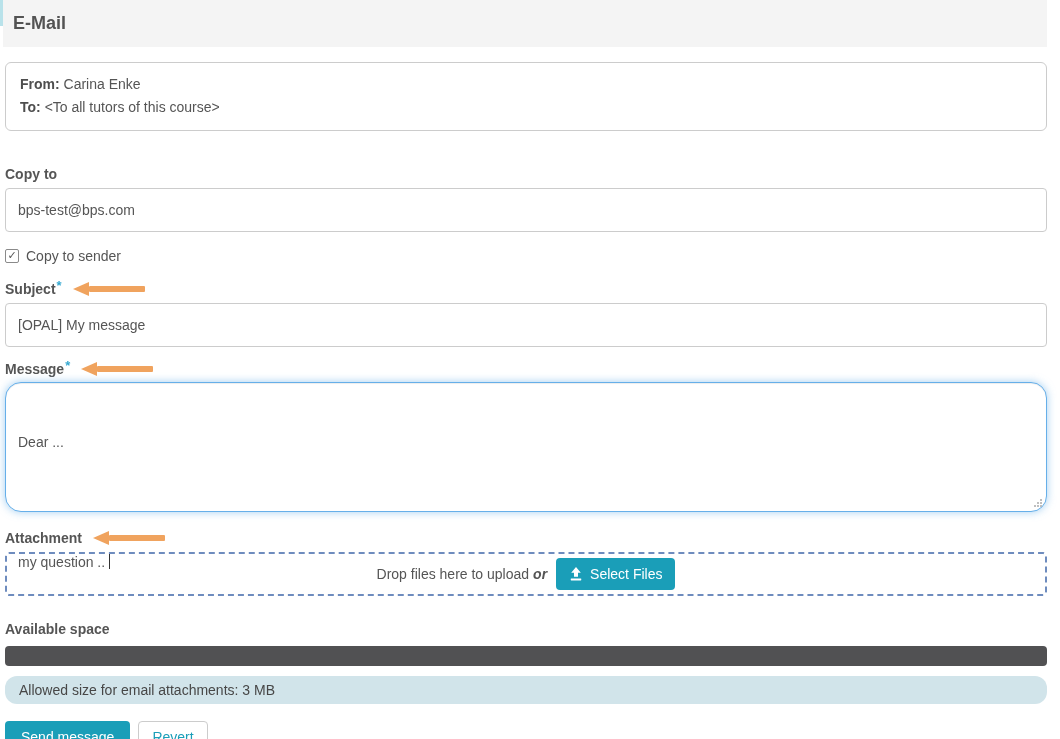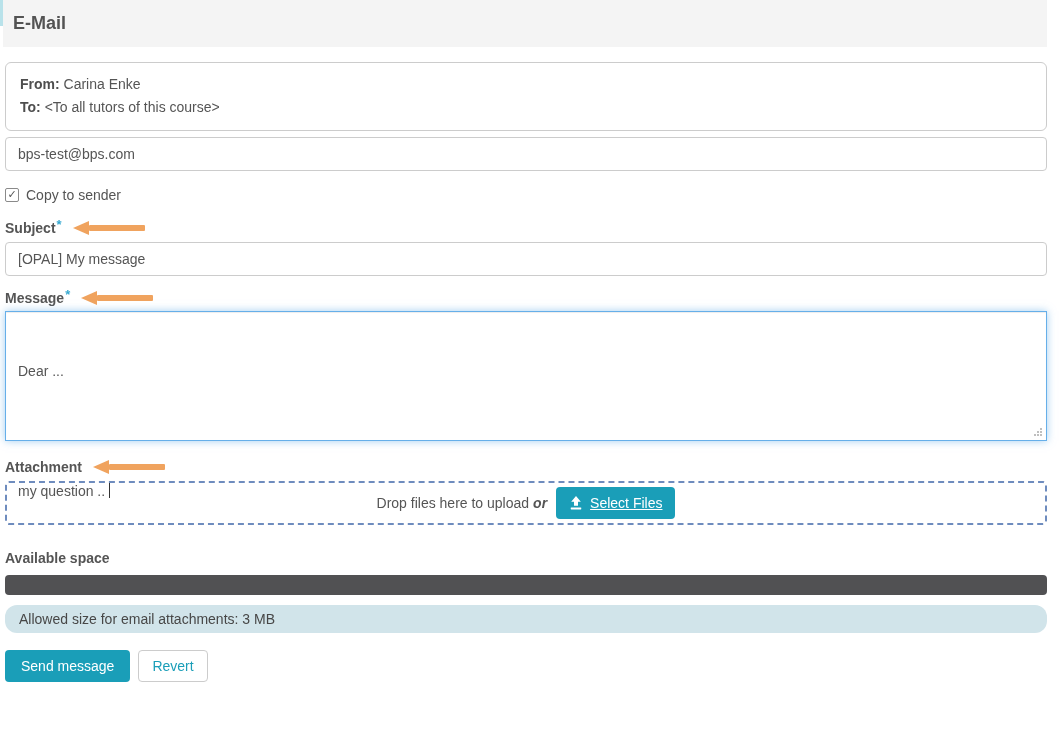--- a/index.html
+++ b/index.html
@@ -41,40 +41,40 @@
   
   .hint-arrow { display:flex; align-items:center; margin-left:11px; }
   .hint-arrow .head {
     width:0; height:0;
     border-top:7px solid transparent; border-bottom:7px solid transparent;
     border-right:16px solid #f0a35e;
   }
   .hint-arrow .tail { width:56px; height:6px; background:#f0a35e; border-radius:1px; }
 
   .text-input {
-    width:100%; height:34px;
+    width:100%; height:44px;
     border:1px solid #ccc; border-radius:4px;
     padding:6px 12px; font-size:14px; color:#555;
     font-family:"Liberation Sans", sans-serif;
     background:#fff; outline:none;
   }
 
   
   .checkbox-row { display:flex; align-items:center; margin-top:16px; height:15px; }
   .checkbox {
     width:14px; height:14px; border:1px solid #8a8a8a; border-radius:2px;
     background:#fff; display:flex; align-items:center; justify-content:center;
     font-size:11px; color:#555; line-height:1; margin-right:7px;
   }
   .checkbox-label { color:#555; }
 
   
   .textarea {
     margin-top:5px; width:100%; height:130px;
-    border:1px solid #66afe9; border-radius:0;
+    border:1px solid #66afe9; border-radius:16px;
     box-shadow: inset 0 1px 1px rgba(0,0,0,.075), 0 0 8px rgba(102,175,233,.6);
     padding:9px 12px; position:relative; background:#fff;
     color:#555; line-height:20px; white-space:pre-wrap;
   }
   .caret { display:inline-block; width:1px; height:15px; background:#333; vertical-align:-2px; }
   .resize-grip { position:absolute; right:3px; bottom:3px; width:10px; height:10px; opacity:.85; }
 
   
   .dropzone {
     margin-top:6px; height:44px;
@@ -83,21 +83,21 @@
     background:#fff; color:#555;
   }
   .dropzone b { margin-left:4px;font-style:italic; }
   .btn {
     display:inline-flex; align-items:center; justify-content:center;
     border:1px solid transparent; border-radius:4px;
     font-size:14px; font-family:"Liberation Sans", sans-serif;
     cursor:pointer; line-height:20px;
   }
   .btn-teal { background:#1a9eb8; color:#fff; padding:5px 12px; }
-  .select-files-btn { margin-left:9px;text-decoration:underline; }
+  .select-files-btn { margin-left:9px; }
   .select-files-btn svg { margin-right:7px; }
 
   
   .progress-track {
     margin-top:9px; height:20px; width:100%;
     background:#515153; border-radius:4px; overflow:hidden;
   }
   .progress-fill { height:100%; background:#515153; }
 
   .info-box {
@@ -133,20 +133,23 @@
     <div class="fromto-line">
       <b>From:</b>
       <span>Carina Enke</span>
     </div>
     <div class="fromto-line">
       <b>To:</b>
       <span>&lt;To all tutors of this course&gt;</span>
     </div>
   </div>
 
+  <div class="label-row mt-copy">
+    <span class="form-label">Copy to</span>
+  </div>
   <input class="text-input mt-input" type="text" value="bps-test@bps.com" style="">
 
   <div class="checkbox-row">
     <span class="checkbox">
       <span>✓</span>
     </span>
     <span class="checkbox-label">Copy to sender</span>
   </div>
 
   <div class="label-row mt-section">

